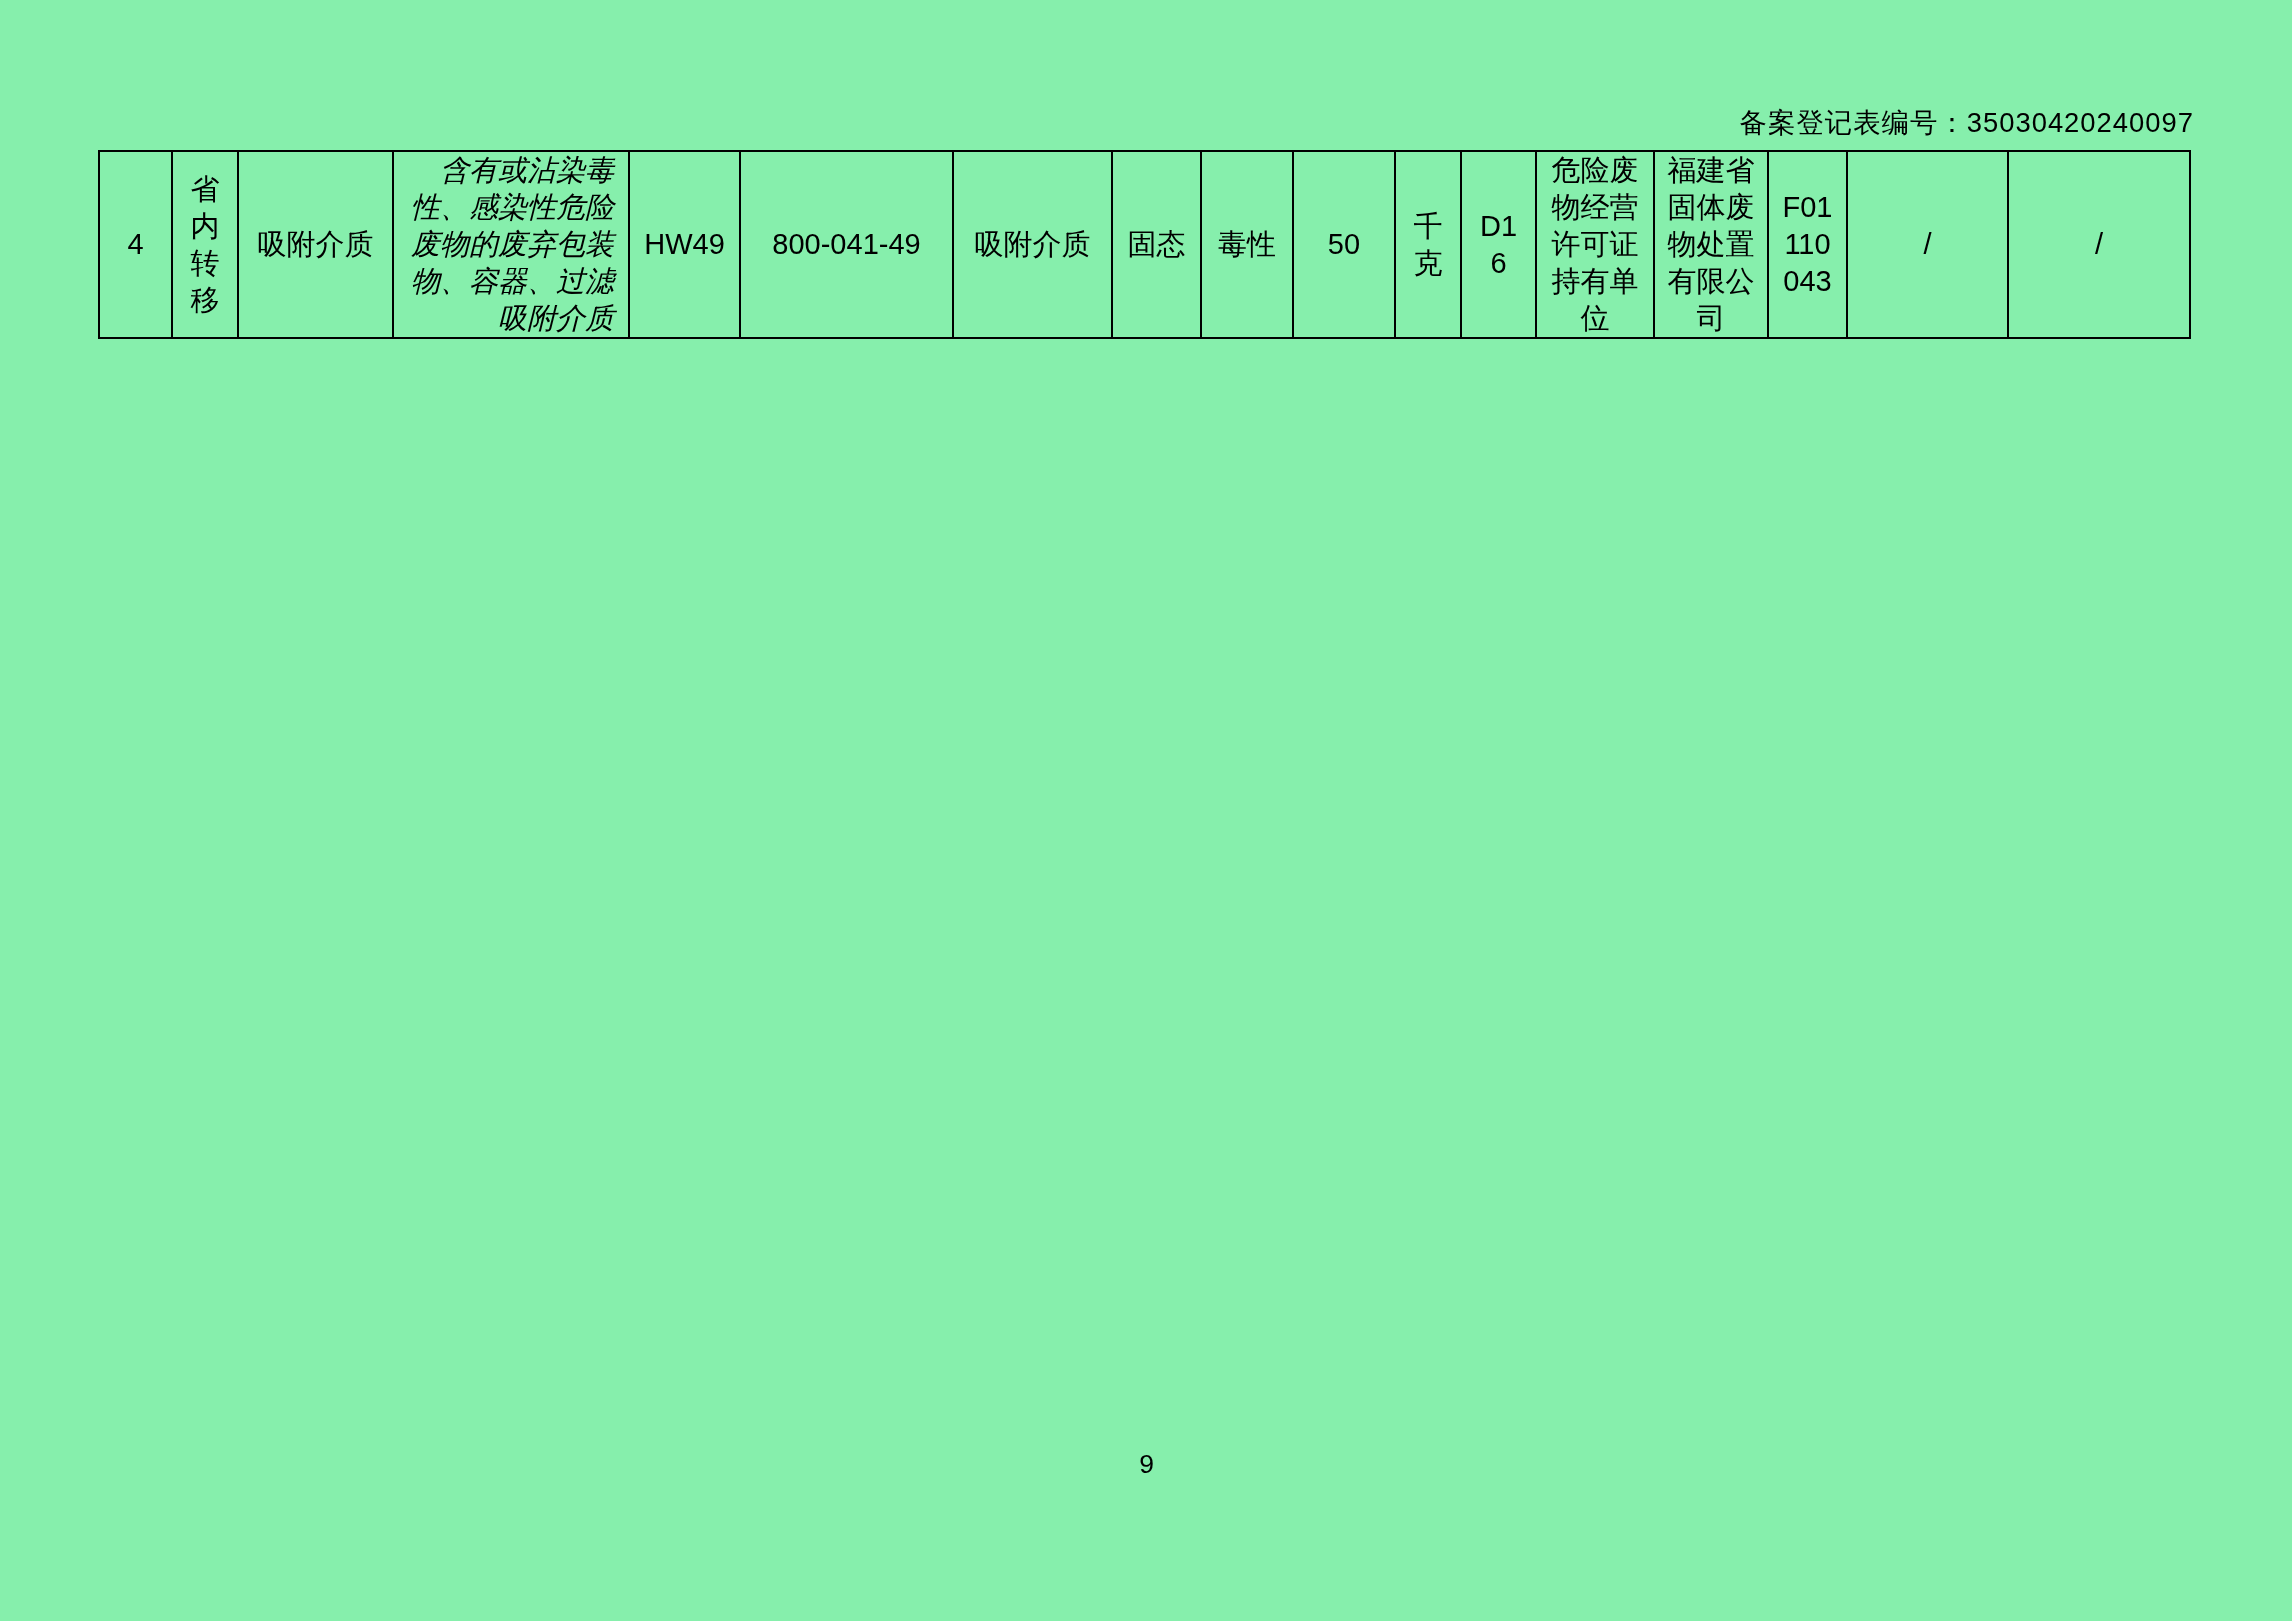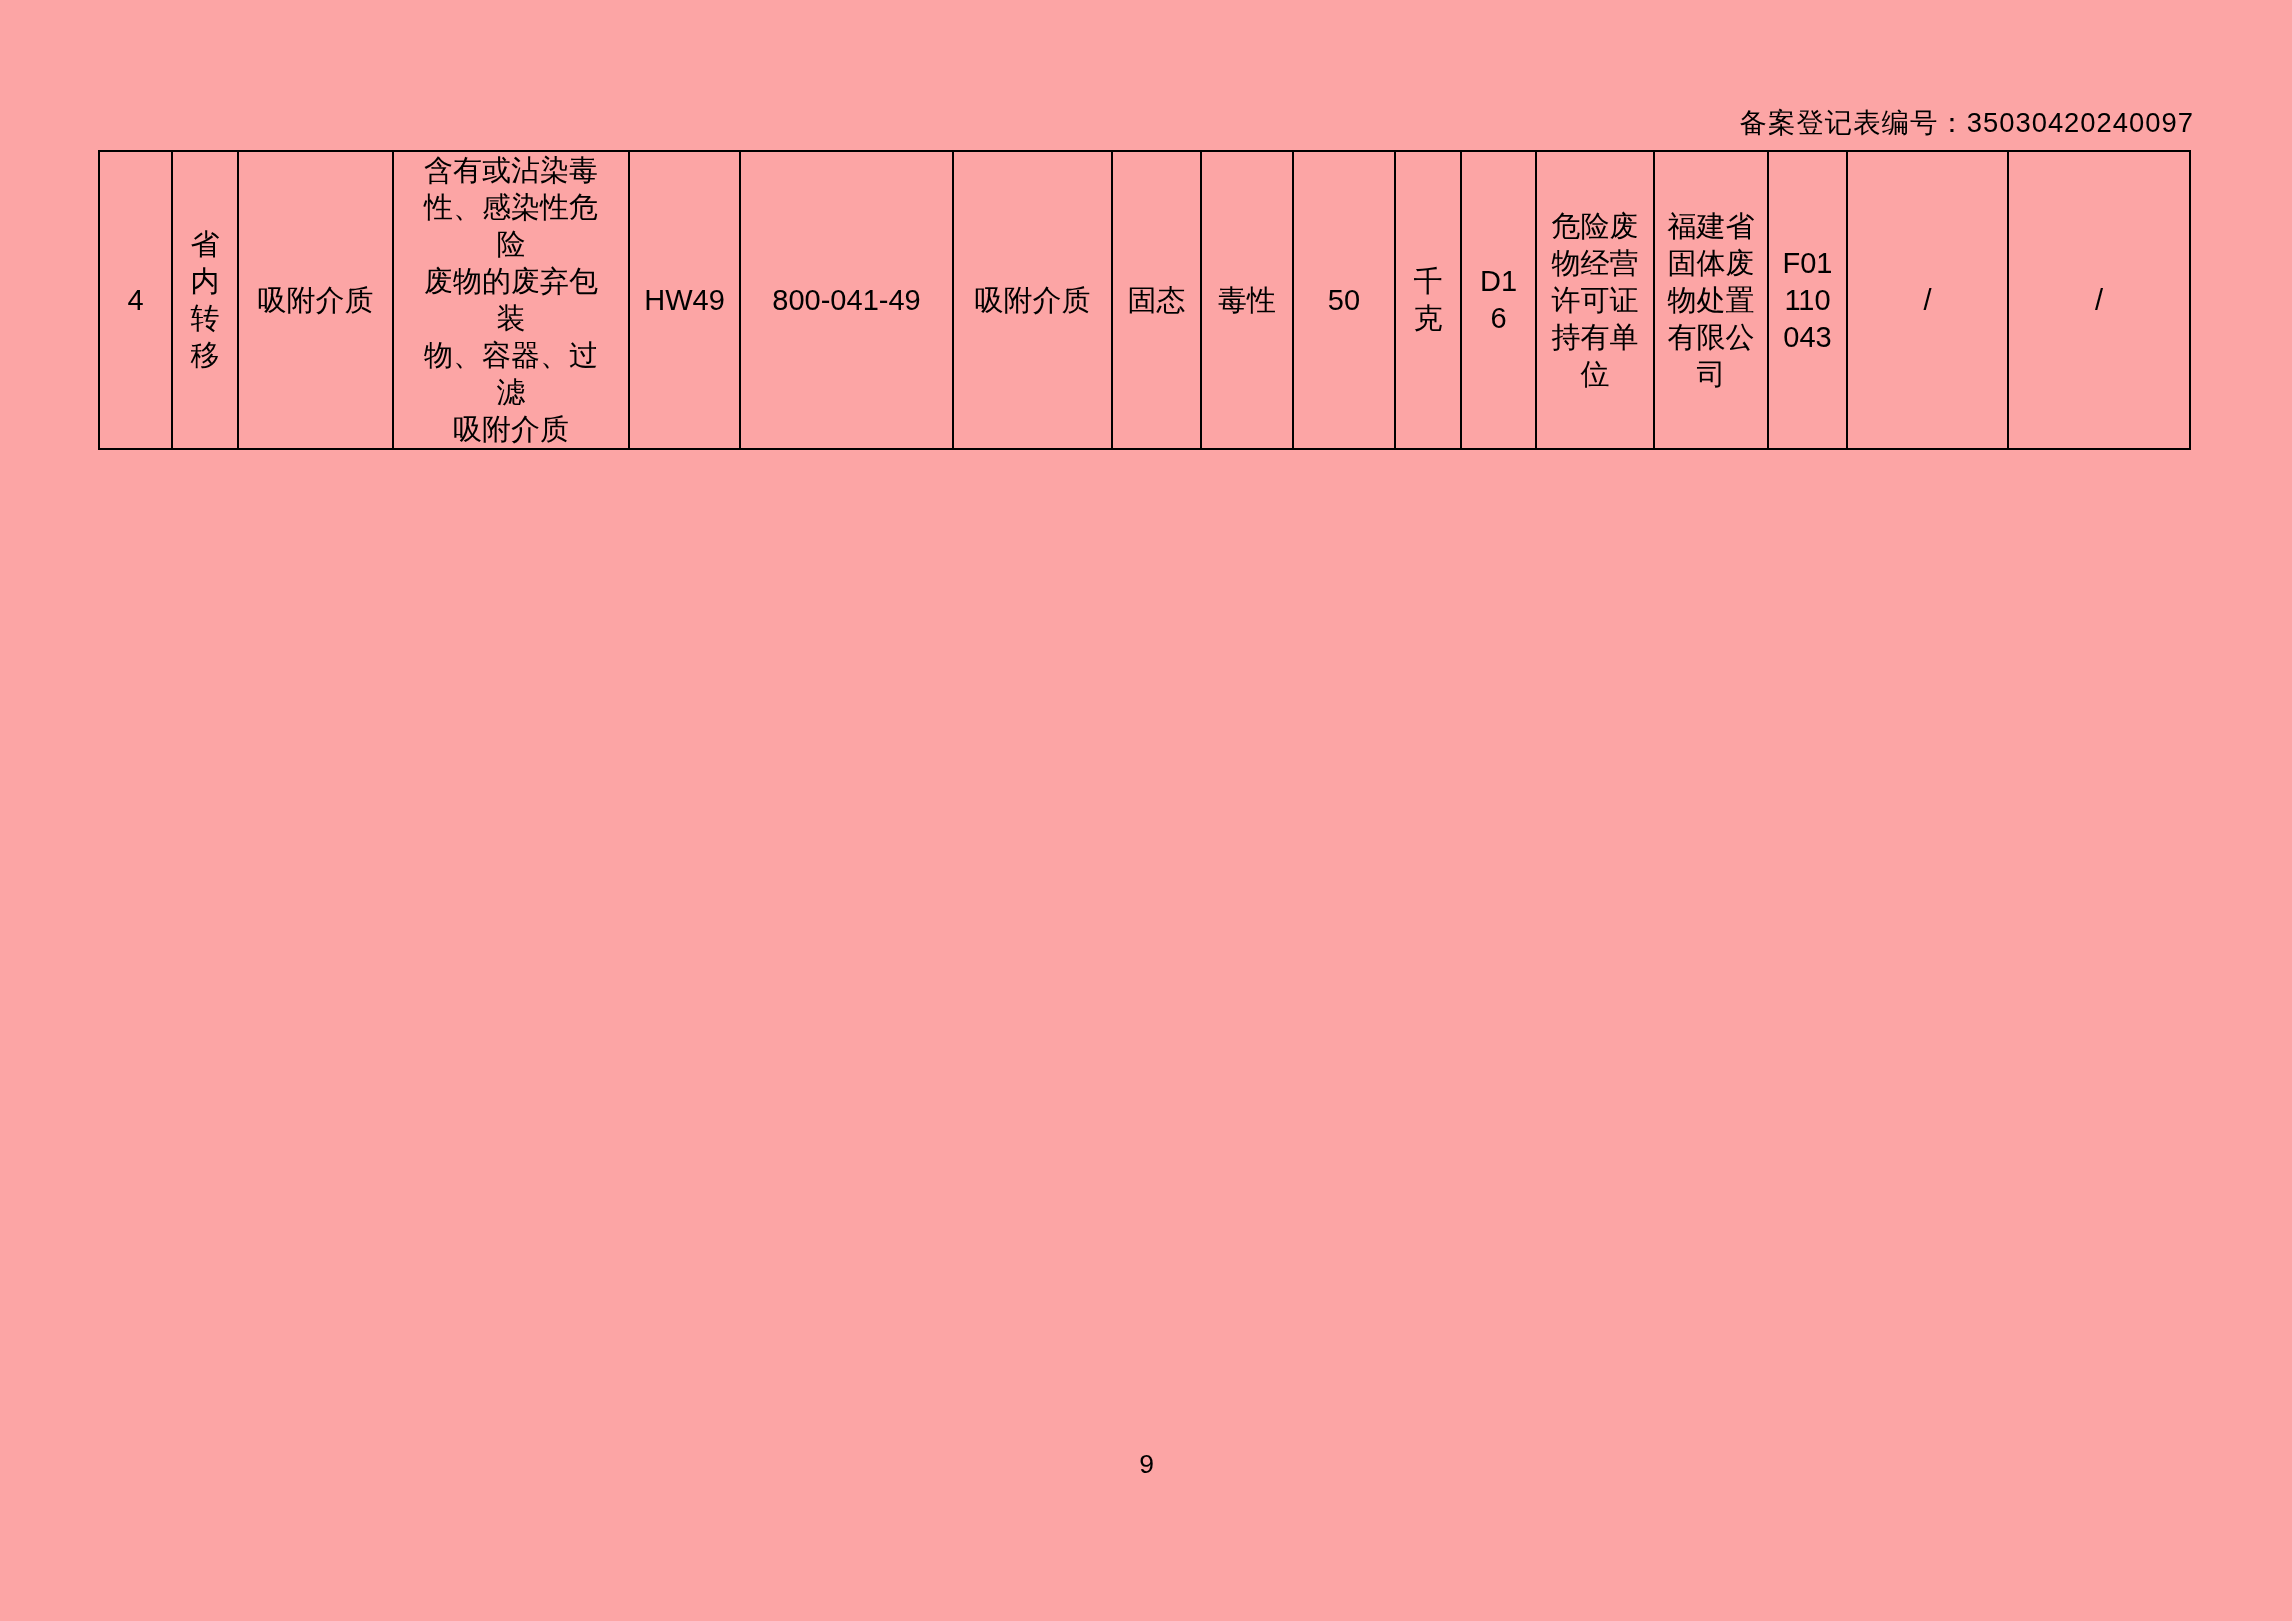--- a/index.html
+++ b/index.html
@@ -7,21 +7,21 @@
     width: 2293px;
     height: 1621px;
     background: #ffffff;
     font-family: "Liberation Sans", "DejaVu Sans", sans-serif;
     color: #000000;
   }
   .page {
     position: relative;
     width: 2293px;
     height: 1621px;
-    background: #fca5a5;
+    background: #86efac;
     overflow: hidden;
   }
   .reg-no {
     position: absolute;
     top: 104px;
     right: 99px;
     font-size: 27.4px;
     line-height: 37px;
     letter-spacing: 1px;
     white-space: nowrap;
@@ -39,22 +39,23 @@
     border: 2px solid #000000;
     text-align: center;
     vertical-align: middle;
     font-size: 29px;
     line-height: 37px;
     white-space: pre-line;
     padding: 0;
     overflow: hidden;
   }
   table.waste-table td.desc {
-    text-align: center;
-    padding: 0 21px;
+    text-align: right;
+    padding: 0 14px;
+    font-style: italic;
   }
   .page-number {
     position: absolute;
     top: 1449px;
     left: 0;
     width: 100%;
     text-align: center;
     font-size: 26.5px;
   }
 </style>

